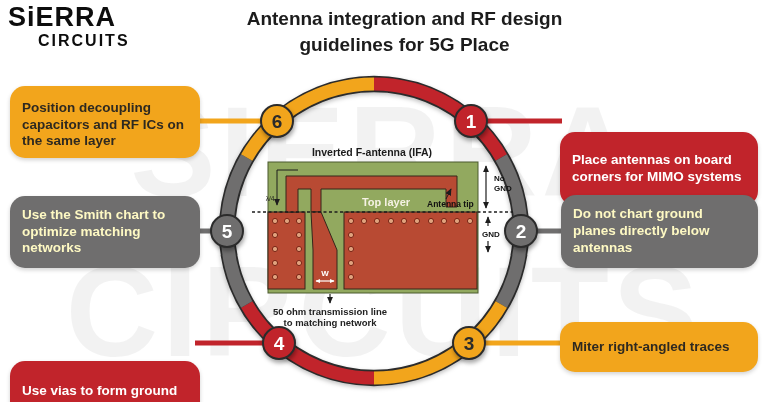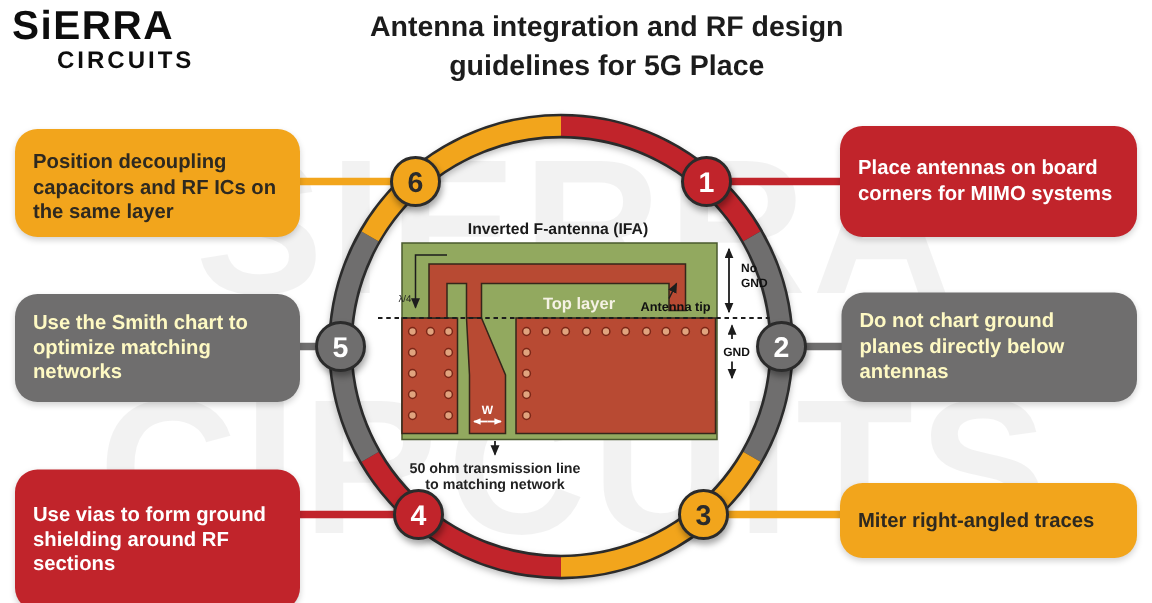--- a/index.html
+++ b/index.html
@@ -15,21 +15,21 @@
   #logo{position:absolute;left:8px;top:4px;z-index:3;color:#0d0d0d;}
   #logo .l1{font-size:27px;font-weight:900;letter-spacing:1px;line-height:1;}
   #logo .l2{font-size:16px;font-weight:900;letter-spacing:2px;margin-left:30px;line-height:1;margin-top:2px;}
   
   #title{position:absolute;left:227px;top:6px;width:355px;text-align:center;z-index:3;
          font-weight:bold;font-size:19px;line-height:1.38;color:#1c1c1c;}
   
   .gbox{position:absolute;border-radius:15px;padding:8px 12px;box-sizing:border-box;
         display:flex;align-items:center;font-weight:bold;font-size:13.5px;line-height:1.24;
         z-index:2;box-shadow:0 2px 4px rgba(0,0,0,0.18);}
-  .red{background:#c1242b;color:#ffffff;}
+  .red{background:#c1242b;color:#ffffff;margin-top:48px;}
   .gray{background:#6f6e6e;color:#fef9c3;}
   .yellow{background:#f2a51c;color:#2e2920;}
   #box1{left:560px;top:84px;width:198px;height:74px;}
   #box2{left:561px;top:195px;width:197px;height:73px;}
   #box3{left:560px;top:322px;width:198px;height:50px;text-align:right;}
   #box4{left:10px;top:313px;width:190px;height:94px;}
   #box5{left:10px;top:196px;width:190px;height:72px;}
   #box6{left:10px;top:86px;width:190px;height:72px;align-items:flex-end;}
   svg{position:absolute;left:0;top:0;z-index:1;}
   svg text{font-family:"Liberation Sans",sans-serif;}

